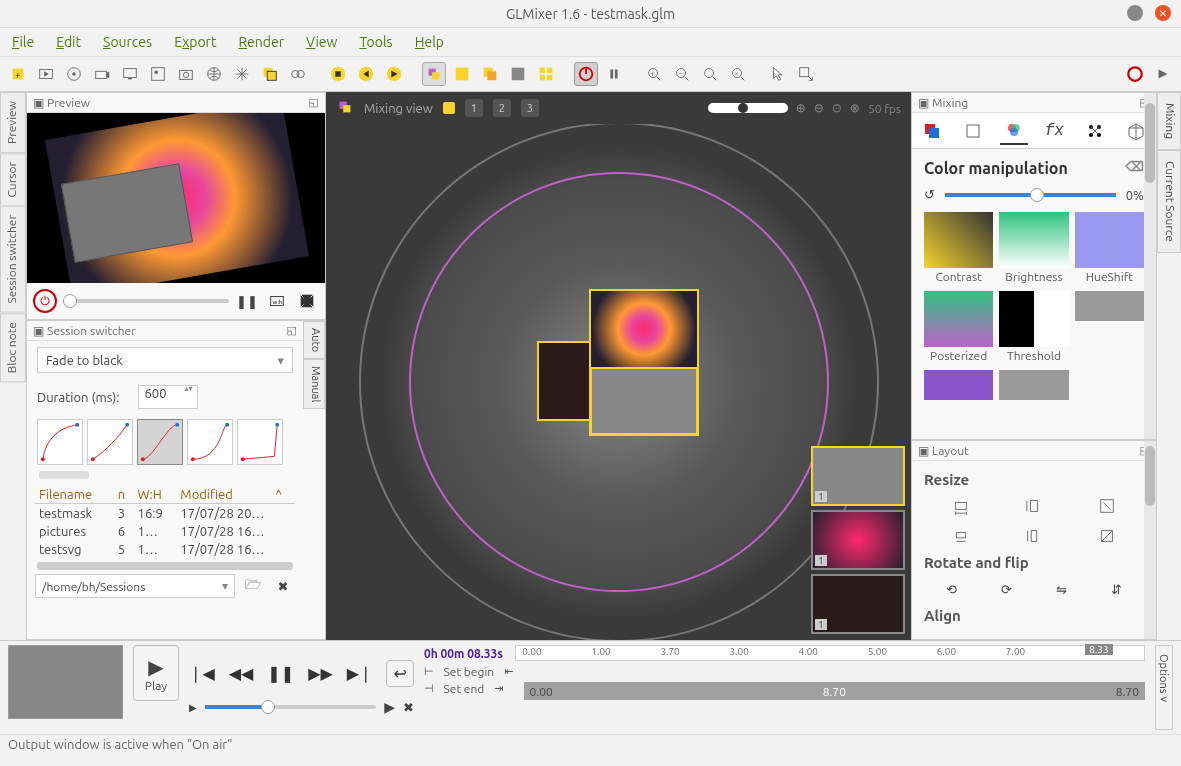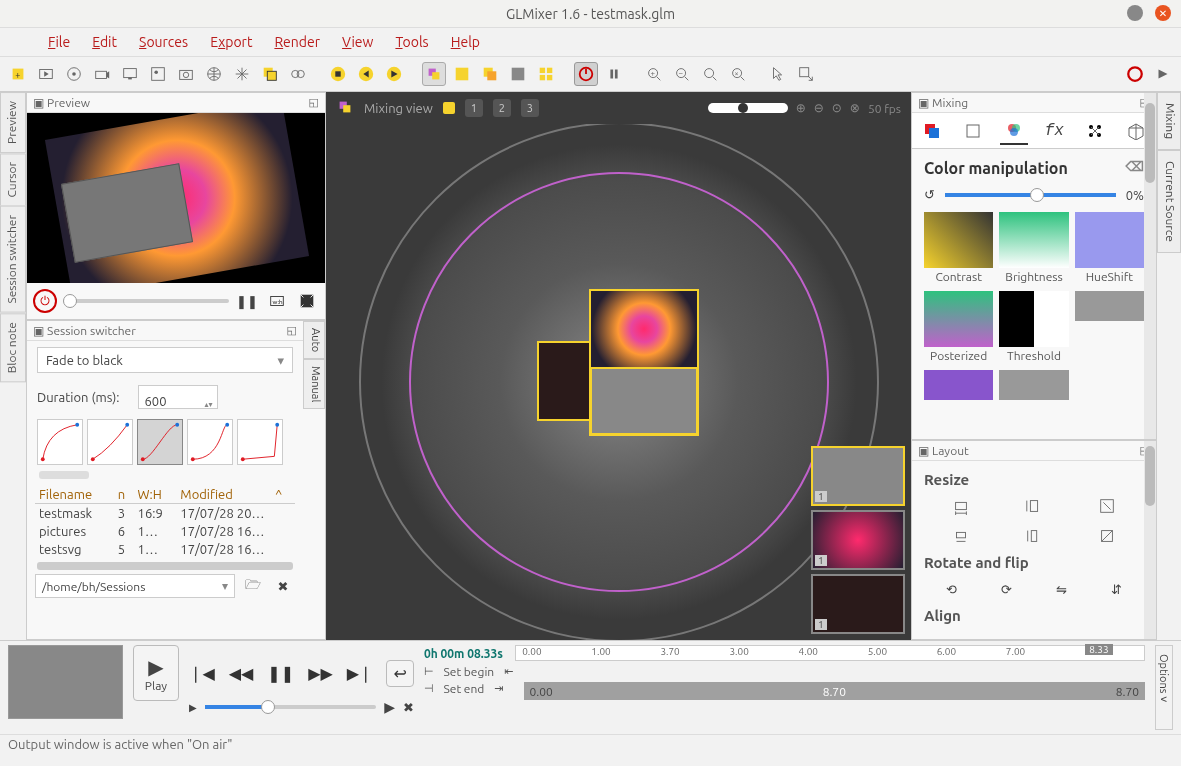--- a/index.html
+++ b/index.html
@@ -1,21 +1,21 @@
 <!DOCTYPE html>
 <html><head>
 <meta charset="utf-8">
 <style>
 * { box-sizing: border-box; margin: 0; padding: 0; font-family: Ubuntu, Arial, sans-serif; }
 body { width: 1181px; height: 766px; background: #f2f2f2; color: #444; font-size: 13px; overflow: hidden; position: relative; }
 .titlebar { height: 28px; background: #f2f2f0; display: flex; align-items: center; justify-content: center; position: relative; border-bottom: 1px solid #ddd; }
 .titlebar .title { font-size: 14px; color: #555; }
 .titlebar .close { position: absolute; right: 10px; top: 5px; width: 16px; height: 16px; border-radius: 50%; background: #e95420; display: flex; align-items: center; justify-content: center; color: #fff; font-size: 10px; }
 .titlebar .min { position: absolute; right: 38px; top: 5px; width: 16px; height: 16px; border-radius: 50%; background: #888; }
-.menubar { height: 28px; display: flex; align-items: center; padding: 0 12px; font-size: 14px; color: #b91c1c; margin-left: 36px; }
+.menubar { height: 28px; display: flex; align-items: center; padding: 0 12px; font-size: 14px; color: #4d7c0f; }
 .menubar span { margin-right: 22px; cursor: pointer; }
 .menubar span u { text-decoration: underline; }
 .toolbar { height: 36px; background: #f2f2f2; border-top: 1px solid #ddd; border-bottom: 1px solid #ccc; display: flex; align-items: center; padding: 0 6px; gap: 4px; }
 .tbtn { width: 24px; height: 24px; display: flex; align-items: center; justify-content: center; cursor: pointer; border-radius: 3px; }
 .tsep { width: 8px; }
 .tbtn.active { background: #ddd; border: 1px solid #aaa; }
 .tbtn.pressed { background: #d0d0d0; border: 1px solid #999; }
 .main { display: flex; height: 548px; }
 .leftcol { width: 326px; display: flex; }
 .lefttabs { width: 26px; display: flex; flex-direction: column; }
@@ -28,21 +28,21 @@
 .preview-img { position: absolute; width: 240px; height: 160px; left: 30px; top: 5px; background: radial-gradient(circle, #ff2a6d, #e8469e 20%, #ff9933 40%, #241f31 80%); transform: rotate(-10deg);}
 .preview-over { position: absolute; width: 120px; height: 80px; left: 40px; top: 60px; background: #777; border: 1px solid #555; transform: rotate(-10deg);}
 .preview-ctrl { display: flex; align-items: center; padding: 6px; gap: 6px; }
 .powerbtn { width: 24px; height: 24px; border: 2px solid #c00; border-radius: 50%; display: flex; align-items: center; justify-content: center; color: #c00; font-size: 12px; }
 .slider { flex: 1; height: 4px; background: #ccc; border-radius: 2px; position: relative; }
 .slider .thumb { position: absolute; width: 14px; height: 14px; background: #fff; border: 1px solid #999; border-radius: 50%; top: -5px; }
 .sessionsw { flex: 1; }
 .combo { border: 1px solid #ccc; background: #fff; height: 26px; display: flex; align-items: center; padding: 0 8px; font-size: 13px; position: relative; }
 .combo::after { content: "▾"; position: absolute; right: 8px; color: #888; }
 .durrow { display: flex; align-items: center; padding: 6px 10px; gap: 18px; }
-.numinput { border: 1px solid #ccc; background: #fff; height: 24px; width: 80px; display: flex; align-items: flex-end; padding: 0 6px; position: relative; }
+.numinput { border: 1px solid #ccc; background: #fff; height: 24px; width: 60px; display: flex; align-items: flex-start; padding: 0 6px; position: relative; }
 .numinput::after { content: "▴▾"; position: absolute; right: 4px; font-size: 8px; color: #888; line-height: 0.8; white-space: pre; }
 .curves { display: flex; gap: 4px; padding: 4px 10px; }
 .curve { width: 46px; height: 46px; border: 1px solid #ccc; background: #fff; position: relative; }
 .curve.sel { background: #d4d4d4; border: 1px solid #888; }
 .curve svg { width: 100%; height: 100%; }
 .righttabs-ss { width: 22px; display: flex; flex-direction: column; font-size: 11px; }
 .righttabs-ss div { writing-mode: vertical-rl; padding: 6px 2px; border: 1px solid #ccc; cursor: pointer; background:#eee;}
 .filetbl { padding: 4px 8px; }
 .filetbl table { width: 100%; font-size: 13px; border-collapse: collapse; }
 .filetbl th { text-align: left; font-weight: normal; color: #a16207; padding: 2px 4px; border-bottom: 1px solid #ccc; }
@@ -649,21 +649,21 @@
       <div class="slider" style="width:140px">
           <div style="position:absolute;left:0;width:60px;height:4px;background:#3584e4"></div>
           <div class="thumb" style="left:56px"></div>
         </div>
       <span style="font-size:14px">▶</span>
       <span>✖</span>
     </div>
   </div>
   <div class="timearea">
     <div class="toprow">
-      <b style="color:#0f766e">0h 00m 08.33s</b>
+      <b style="color:#4c1d95">0h 00m 08.33s</b>
       <div class="ruler">
         <span class="tick" style="left:1%">0.00</span>
         <span class="tick" style="left:12%">1.00</span>
         <span class="tick" style="left:23%">3.70</span>
         <span class="tick" style="left:34%">3.00</span>
         <span class="tick" style="left:45%">4.00</span>
         <span class="tick" style="left:56%">5.00</span>
         <span class="tick" style="left:67%">6.00</span>
         <span class="tick" style="left:78%">7.00</span>
         <span class="tick" style="left:92%">8.70</span>

